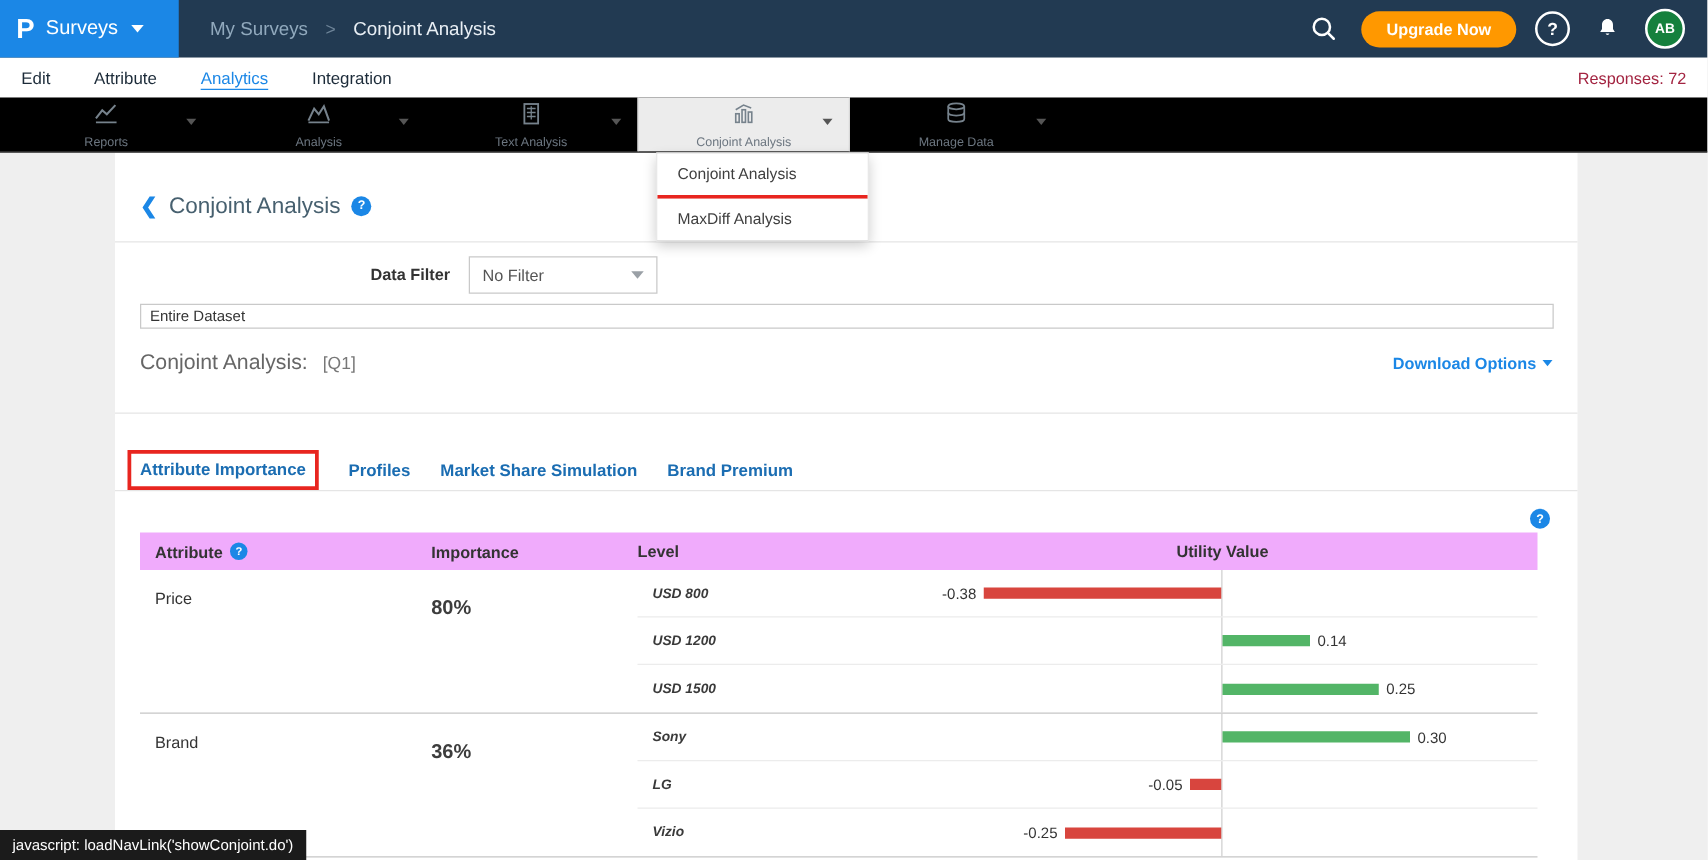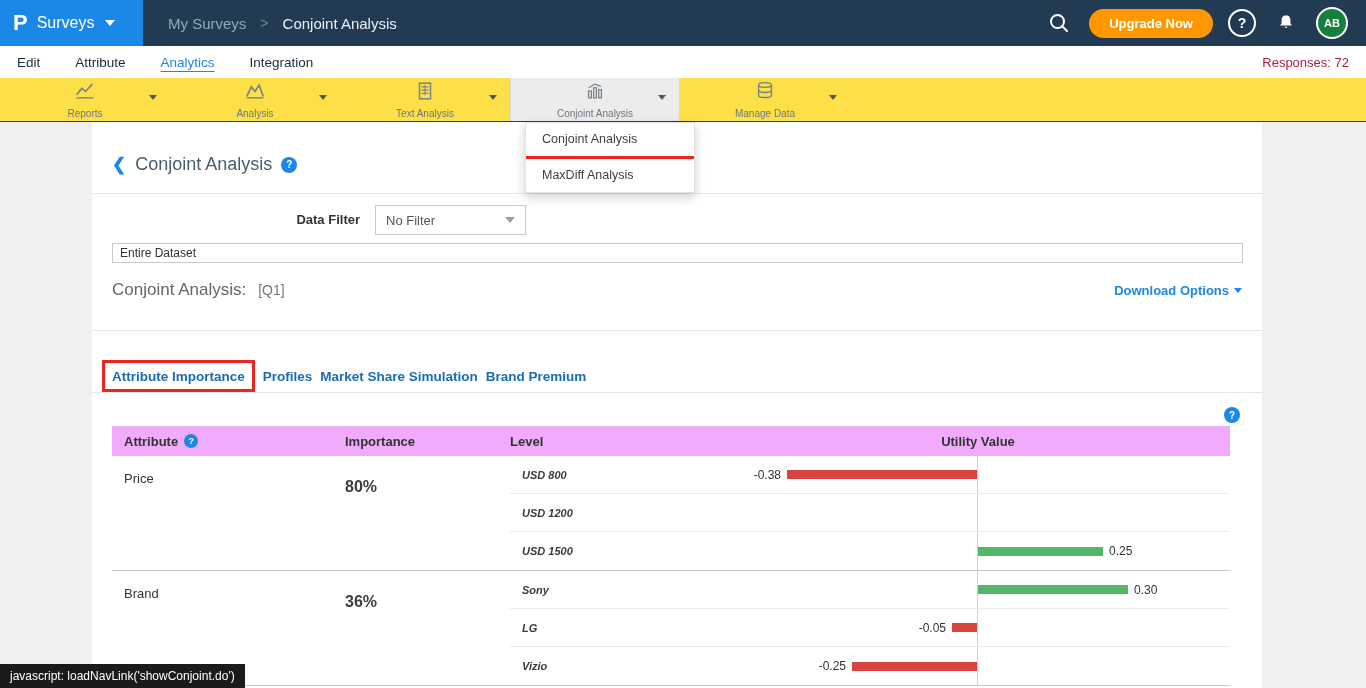--- a/index.html
+++ b/index.html
@@ -23,21 +23,21 @@
   .bell-btn { width:30px; height:30px; display:flex; align-items:center; justify-content:center; cursor:pointer; }
   .avatar { width:32px; height:32px; border:2px solid #fff; border-radius:50%; color:#fff; font-size:11px; font-weight:bold; display:flex; align-items:center; justify-content:center; cursor:pointer; background:#15803d; }
 
   
   .nav-row { position:absolute; left:0; top:46px; width:1366px; height:32px; background:#fff; display:flex; align-items:center; padding:0 17px; gap:35px; }
   .nav-tab { font-size:13.5px; color:#1c2b39; cursor:pointer; }
   .nav-tab.active { color:#1b87e6; text-decoration:underline; text-underline-offset:4px; }
   .responses { margin-left:auto; font-size:13px; color:#a32441; }
 
   
-  .toolbar { position:absolute; left:0; top:78px; width:1366px; height:44px; background:#fde047; border-bottom:1px solid #3a3a3a; display:flex; z-index:15; }
+  .toolbar { position:absolute; left:0; top:78px; width:1366px; height:44px; background:#000000; border-bottom:1px solid #3a3a3a; display:flex; z-index:15; }
   .tb-item { width:170px; height:43px; position:relative; display:flex; flex-direction:column; align-items:center; justify-content:center; cursor:pointer; }
   .tb-item.active { background:#ececec; border-left:1px solid #d8d8d8; border-right:1px solid #d8d8d8; }
   .tb-label { font-size:10px; color:#6c7680; margin-top:2px; }
   .tb-caret { position:absolute; right:13px; top:17px; width:0; height:0; border-left:4px solid transparent; border-right:4px solid transparent; border-top:5px solid #555; }
 
   
   .menu { position:absolute; left:525px; top:122px; width:170px; background:#fff; border:1px solid #e2e2e2; box-shadow:0 4px 10px rgba(0,0,0,.2); z-index:30; }
   .menu-item { height:33px; line-height:33px; padding-left:16px; font-size:12.5px; color:#3f3f3f; cursor:pointer; background:#fff; }
   .menu-redline { height:3px; background:#e8251f; }
 
@@ -56,21 +56,21 @@
   .filter-caret { margin-left:auto; width:0; height:0; border-left:5px solid transparent; border-right:5px solid transparent; border-top:6px solid #9aa0a6; }
 
   .dataset-box { position:absolute; left:20px; top:121px; width:1131px; height:20px; border:1px solid #c9c9c9; display:flex; align-items:center; padding:0 7px; font-size:12px; color:#333; cursor:pointer; }
 
   .section-row { position:absolute; left:20px; top:158px; width:1130px; display:flex; align-items:center; }
   .section-title { font-size:17px; color:#666; }
   .question-ref { font-size:14px; color:#777; margin-left:12px; }
   .download-opts { margin-left:auto; font-size:13px; font-weight:bold; color:#1b87e6; display:flex; align-items:center; gap:5px; cursor:pointer; }
   .caret-blue { width:0; height:0; border-left:4px solid transparent; border-right:4px solid transparent; border-top:5px solid #1b87e6; }
 
-  .tabs-row { position:absolute; left:10px; top:238px; display:flex; align-items:center; gap:8px; }
+  .tabs-row { position:absolute; left:10px; top:238px; display:flex; align-items:center; gap:24px; }
   .ca-tab { font-size:13.5px; font-weight:600; color:#1b6db2; cursor:pointer; white-space:nowrap; }
   .annot-box { border:3px solid #e8251f; padding:4px 7px; }
   .help-right { position:absolute; right:22px; top:285px; }
 
   
   .table { position:absolute; left:20px; top:304px; width:1118px; }
   .thead { height:30px; background:#f0abfc; display:flex; align-items:center; font-size:13px; font-weight:bold; color:#333; position:relative; }
   .col-attr { width:233px; padding-left:12px; display:flex; align-items:center; gap:6px; }
   .col-imp { width:165px; }
   .col-levels { width:720px; position:relative; height:100%; }
@@ -271,20 +271,24 @@
                   <span class="val">-0.38</span>
                   <div class="bar neg" style="width: 190px;"></div>
                 </div>
                 <div class="half-right"></div>
             </div>
           </div>
           <div class="level-row">
             <span class="level-name">USD 1200</span>
             <div class="bar-area">
               <div class="half-left"></div>
+                <div class="half-right">
+                  <div class="bar pos" style="width: 70px;"></div>
+                  <span class="val">0.14</span>
+                </div>
             </div>
           </div>
           <div class="level-row">
             <span class="level-name">USD 1500</span>
             <div class="bar-area">
               <div class="half-left"></div>
                 <div class="half-right">
                   <div class="bar pos" style="width: 125px;"></div>
                   <span class="val">0.25</span>
                 </div>

